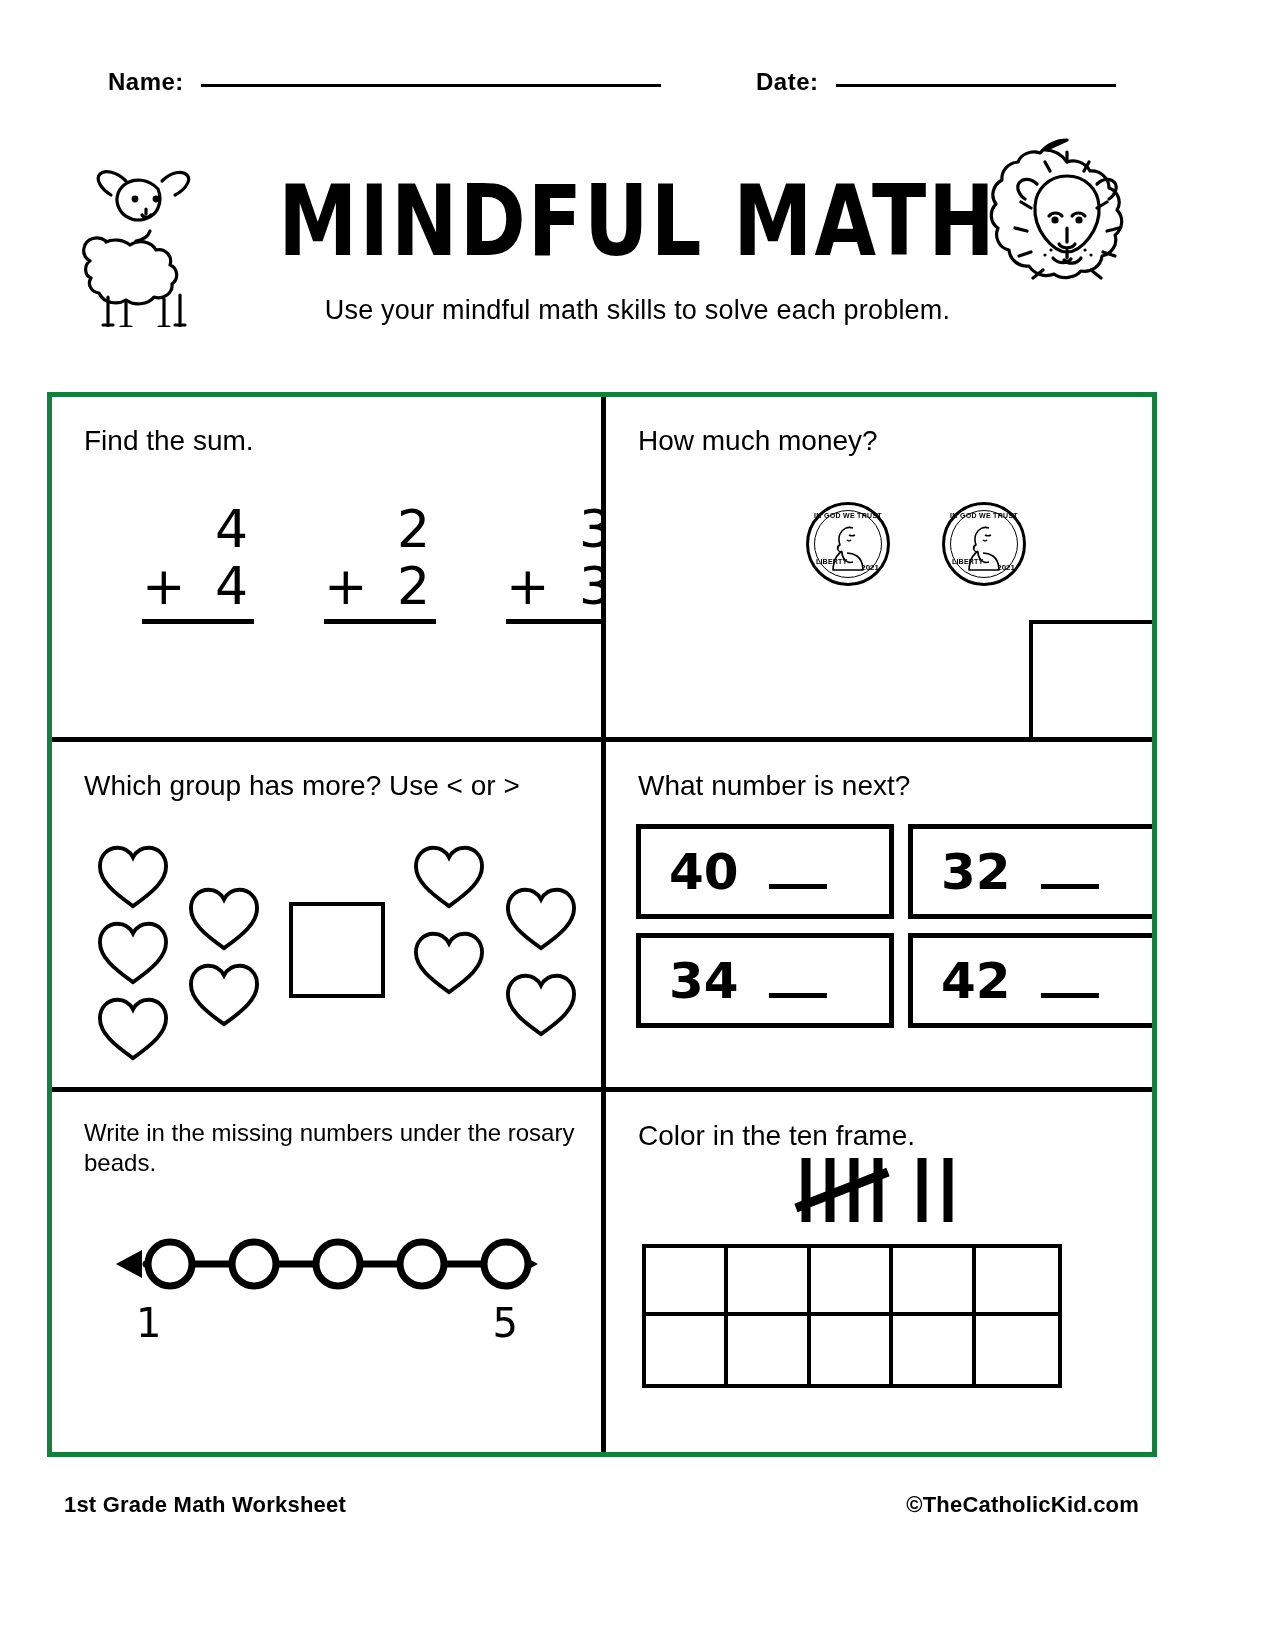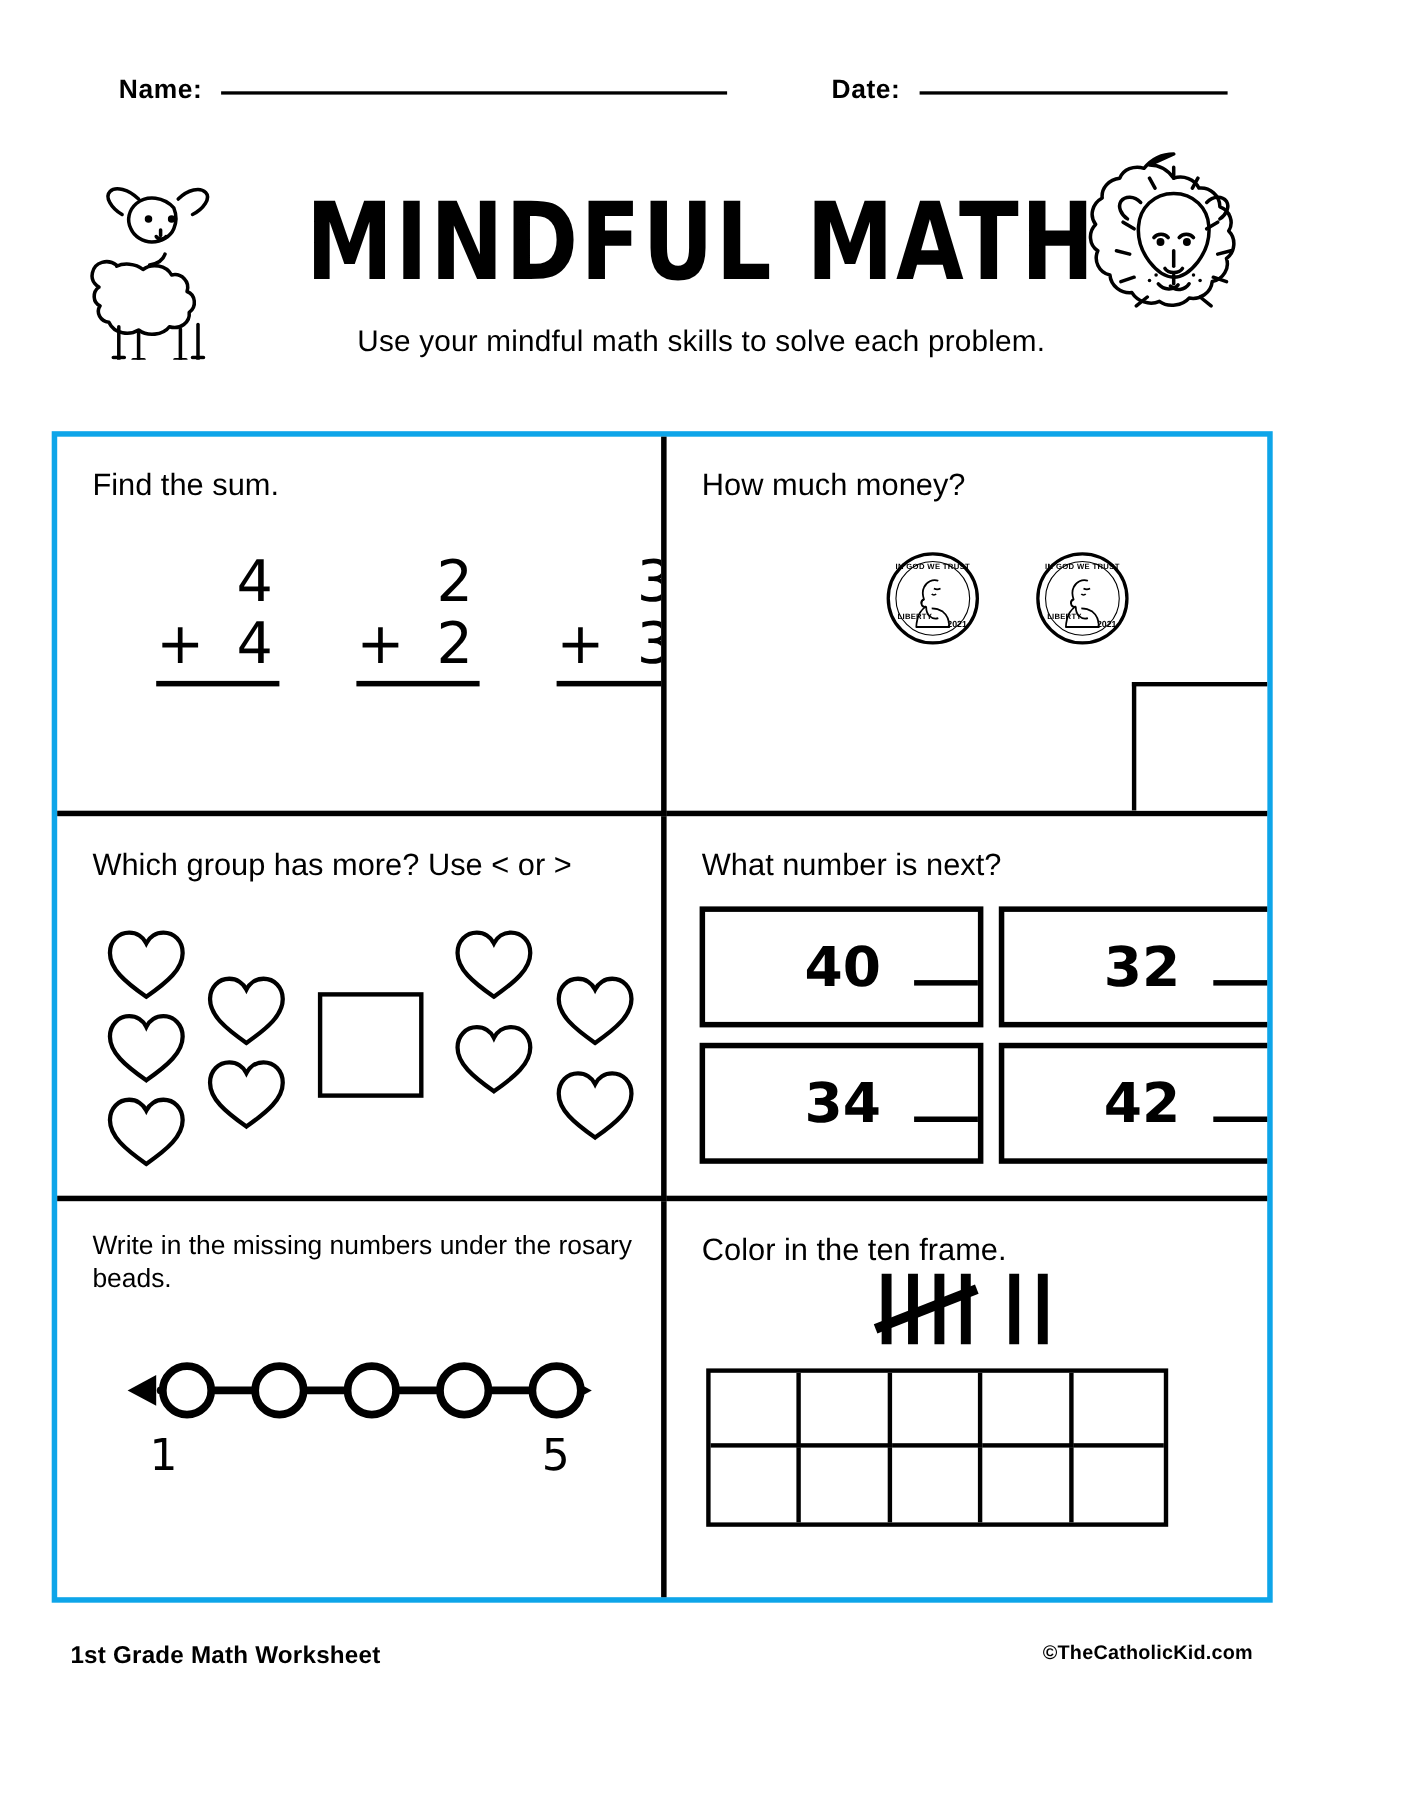--- a/index.html
+++ b/index.html
@@ -81,21 +81,21 @@
     letter-spacing: .2px;
   }
 
   
   .grid {
     position: absolute;
     left: 47px;
     top: 392px;
     width: 1110px;
     height: 1065px;
-    border: 5px solid #0ea5e9;
+    border: 5px solid #15803d;
     display: grid;
     grid-template-columns: 554px 1fr;
     grid-template-rows: 345px 350px 1fr;
   }
   .cell { position: relative; overflow: hidden; }
   .cell.bl { border-right: 5px solid #000; border-bottom: 5px solid #000; }
   .cell.br { border-bottom: 5px solid #000; }
   .cell.bl-last { border-right: 5px solid #000; }
   .prompt {
     position: absolute;
@@ -194,30 +194,29 @@
 
   
   .nextgrid {
     position: absolute;
     left: 30px; top: 82px;
     display: grid;
     grid-template-columns: 258px 258px;
     grid-gap: 14px 14px;
   }
   .nextcell {
-    height: 110px;
+    height: 95px;
     border: 5px solid #000;
     display: flex;
     align-items: center;
     padding-left: 28px;
     gap: 30px;
     font-family: "DejaVu Sans", sans-serif;
     font-weight: bold;
     font-size: 50px;
-    justify-content: flex-end;
   }
   .nextcell .blank {
     display: inline-block;
     width: 58px;
     border-bottom: 5px solid #000;
     height: 34px;
   }
 
   
   .beadline {
@@ -266,21 +265,21 @@
     top: 1492px;
     height: 40px;
     text-align: right;
   }
   .footer .left {
     position: absolute; left: 64px; top: 0;
     font-size: 22px; font-weight: bold; letter-spacing: .2px;
   }
   .footer .right {
     position: absolute; right: 136px; top: 0;
-    font-size: 18px; font-weight: bold; letter-spacing: .2px;
+    font-size: 22px; font-weight: bold; letter-spacing: .2px;
   }
 </style>
 </head>
 <body>
 
 <div class="namedate">
   <div class="nd-name">
     <span>Name:</span>
     <span class="rule"></span>
   </div>

